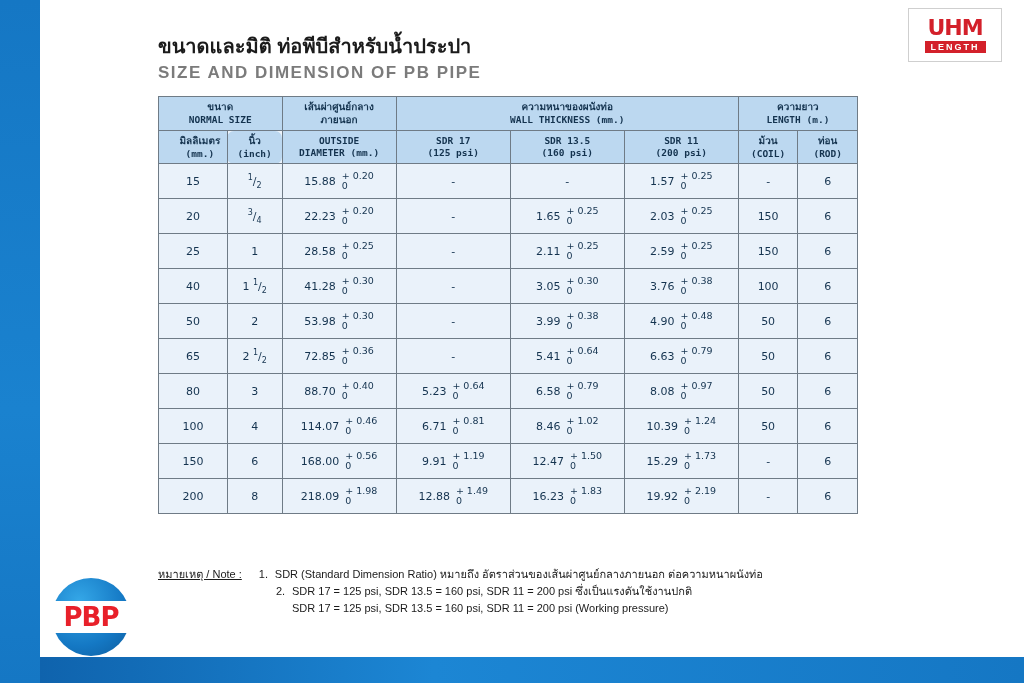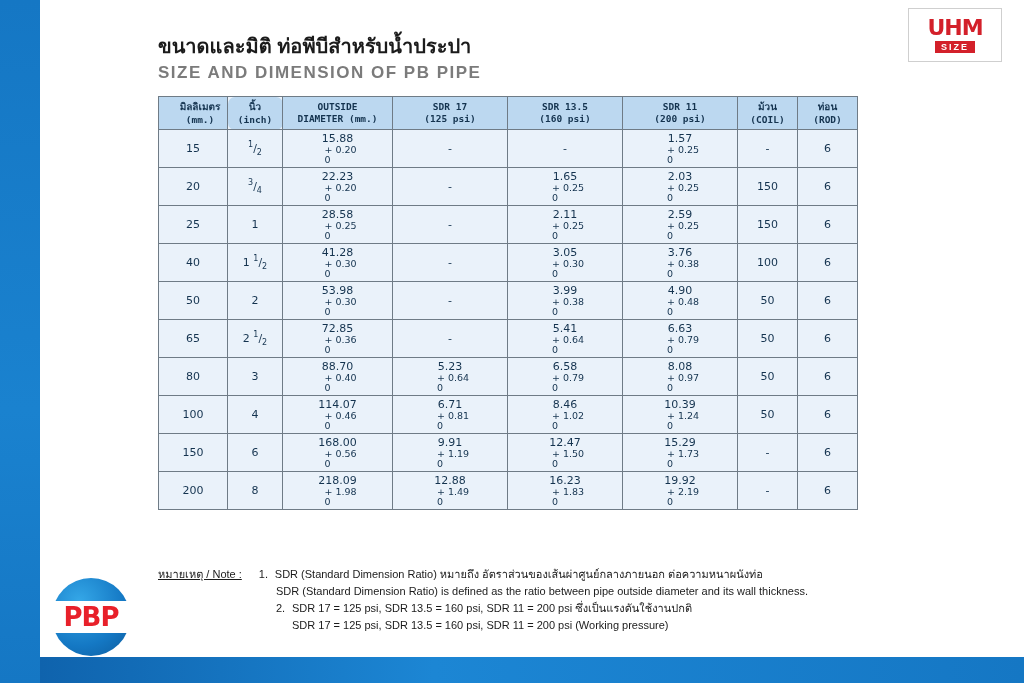--- a/index.html
+++ b/index.html
@@ -81,21 +81,21 @@
     background:#eaf2fa;
     font-size:11px;
     height:30px;
     padding:2px 3px;
     font-family:"DejaVu Sans", sans-serif;
   }
   .tol{
     display:inline-block;text-align:left;font-size:9.5px;line-height:1.05;margin-left:6px;
     vertical-align:middle;
   }
-  .valwrap{display:flex;align-items:center;justify-content:center;flex-direction:column;}
+  .valwrap{display:flex;align-items:center;justify-content:center;}
   .frac{font-size:11px;}
   .frac sup{font-size:8px;vertical-align:super;}
   .frac sub{font-size:8px;vertical-align:sub;}
   
   .notes{
     position:absolute;left:158px;top:566px;width:780px;
     font-size:11px;color:#1b1b1b;line-height:1.55;
   }
   .notes .row{display:flex;}
   .notes .label{white-space:nowrap;margin-right:17px;text-decoration:underline;}
@@ -104,32 +104,50 @@
   .notes .ind2{padding-left:134px;}
 </style>
 </head>
 <body>
 
 <div class="left-bar"></div>
 <div class="bottom-bar"></div>
 
 <div class="logo-box">
   <div class="logo-uhm">UHM</div>
-  <div class="logo-group">SIZE</div>
+  <div class="logo-group">LENGTH</div>
 </div>
 
 <div class="pbp-logo">
   <span class="pbp-text">PBP</span>
 </div>
 
 <div class="title-th">ขนาดและมิติ ท่อพีบีสำหรับน้ำประปา</div>
 <div class="title-en">SIZE AND DIMENSION OF PB PIPE</div>
 
 <table class="spec">
   <thead>
+    <tr>
+      <th colspan="2" rowspan="1" style="width:100px;">
+        <div class="th">ขนาด</div>
+        <div class="en">NORMAL SIZE</div>
+      </th>
+      <th rowspan="1" style="width:110px;">
+        <div class="th">เส้นผ่าศูนย์กลาง</div>
+        <div class="th">ภายนอก</div>
+      </th>
+      <th colspan="3">
+        <div class="th">ความหนาของผนังท่อ</div>
+        <div class="en">WALL THICKNESS (mm.)</div>
+      </th>
+      <th colspan="2" style="width:110px;">
+        <div class="th">ความยาว</div>
+        <div class="en">LENGTH (m.)</div>
+      </th>
+    </tr>
     <tr>
       <th style="width:50px;padding-left:16px;">
         <div class="th">มิลลิเมตร</div>
         <div class="en">(mm.)</div>
       </th>
       <th style="width:50px;border-radius:7px;">
         <div class="th">นิ้ว</div>
         <div class="en">(inch)</div>
       </th>
       <th>
@@ -425,23 +443,20 @@
         <td>6</td>
       </tr>
     </tbody>
 </table>
 
 <div class="notes">
   <div class="row">
     <span class="label">หมายเหตุ / Note :</span>
     <span class="idx">1.</span>
     <span>SDR (Standard Dimension Ratio) หมายถึง  อัตราส่วนของเส้นผ่าศูนย์กลางภายนอก ต่อความหนาผนังท่อ</span>
-  </div>
-  <div class="row ind1">
-    <span>SDR (Standard Dimension Ratio) is defined as the ratio between pipe outside diameter and its wall thickness.</span>
   </div>
   <div class="row ind1">
     <span class="idx">2.</span>
     <span>SDR 17 = 125 psi, SDR 13.5 = 160 psi, SDR 11 = 200 psi  ซึ่งเป็นแรงดันใช้งานปกติ</span>
   </div>
   <div class="row ind2">
     <span>SDR 17 = 125 psi, SDR 13.5 = 160 psi, SDR 11 = 200 psi (Working pressure)</span>
   </div>
 </div>
 

